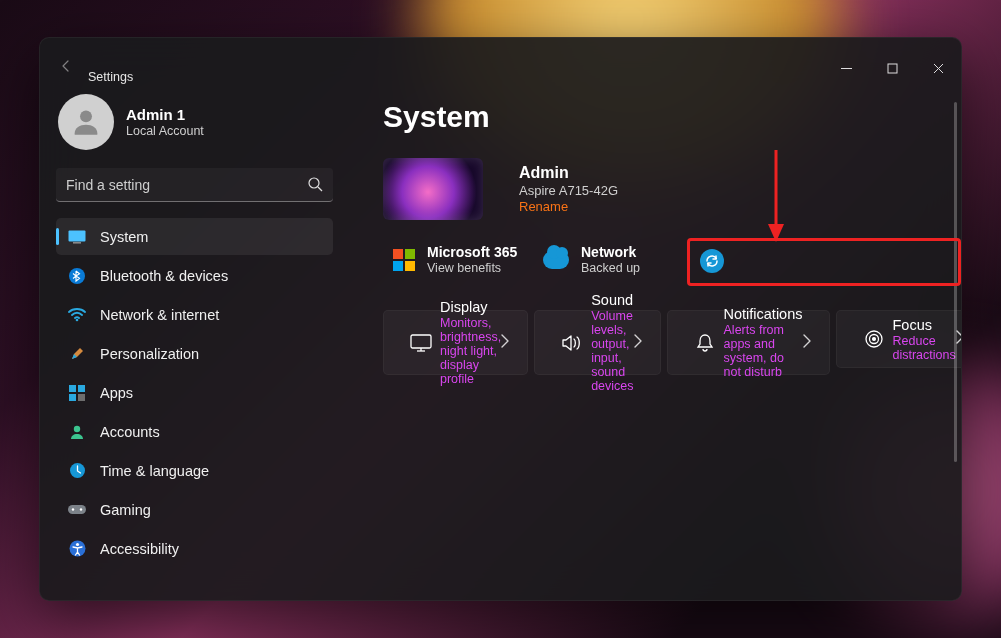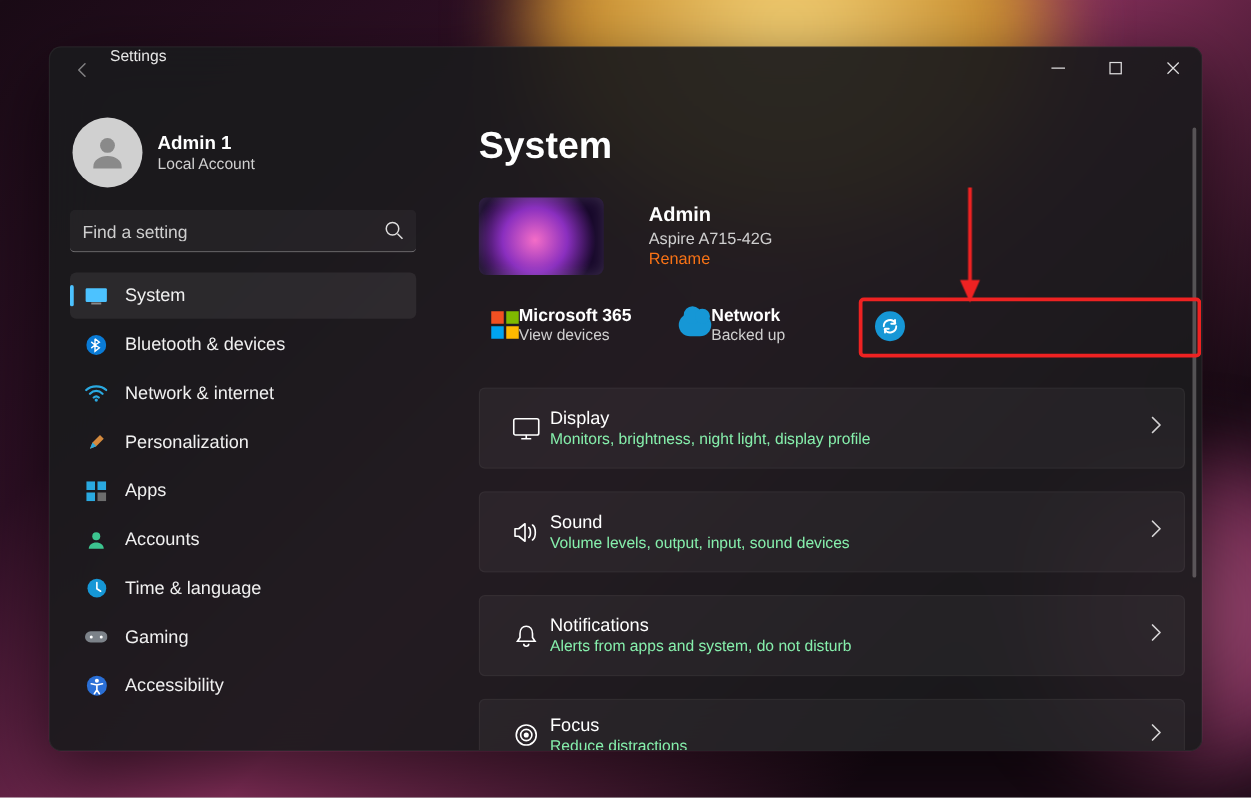--- a/index.html
+++ b/index.html
@@ -22,21 +22,21 @@
     border:1px solid rgba(255,255,255,0.05);
     border-radius:10px;
     box-shadow:0 20px 60px rgba(0,0,0,0.6);
     overflow:hidden;
     color:#fff;
     backdrop-filter:blur(20px);
     z-index:5;
   }
 
   .titlebar {
-    height:46px; display:flex; align-items:flex-start; padding:0 0 0 8px;
+    height:46px; display:flex; align-items:flex-end; padding:0 0 0 8px;
   }
   .back-btn { width:36px; height:36px; display:flex; align-items:center; justify-content:center; opacity:.45; }
   .app-title { font-size:12.5px; color:#e6e6e6; margin-left:4px; font-weight:400; }
   .caption-btns { margin-left:auto; display:flex; }
   .caption-btn { width:46px; height:32px; display:flex; align-items:center; justify-content:center; opacity:.85; }
   .caption-btn svg { stroke:#fff; }
 
   .body-grid { display:flex; height:calc(100% - 46px); }
 
   .sidebar { width:309px; padding:0 16px 0 16px; display:flex; flex-direction:column; overflow:hidden; }
@@ -71,48 +71,48 @@
   .scrollbar { position:absolute; right:4px; top:18px; width:3px; height:360px; background:rgba(255,255,255,0.25); border-radius:2px; }
   .page-title { font-size:30px; font-weight:600; margin-bottom:24px; }
 
   .device-row { display:flex; align-items:center; gap:36px; margin-bottom:18px; }
   .device-thumb { width:100px; height:62px; border-radius:6px; background:radial-gradient(circle at 45% 55%,#f46dc7,#8a2fbf 40%,#17082a 75%); box-shadow:inset 0 0 12px rgba(255,255,255,.15); }
   .device-name { font-size:16px; font-weight:600; }
   .device-model { font-size:13px; color:#cfcfcf; margin-top:1px; }
   .device-rename { font-size:13px; color:#f97316; margin-top:1px; }
 
   .tile-row { display:flex; gap:0; margin-bottom:24px; align-items:flex-start; }
-  .tile { display:flex; align-items:center; padding:6px 10px; border-radius:6px; }
+  .tile { display:flex; align-items:center; gap:12px; padding:6px 10px; border-radius:6px; }
   .tile-m365 { width:150px; }
   .tile-od   { width:150px; }
   .tile-wu   { flex:1; }
   .tile-title { font-size:14px; font-weight:600; }
   .tile-sub   { font-size:12.5px; color:#cfcfcf; margin-top:1px; }
 
   .ms-logo { width:22px; height:22px; display:grid; grid-template:repeat(2,1fr)/repeat(2,1fr); gap:2px; }
   .ms-logo span:nth-child(1){background:#f25022;} .ms-logo span:nth-child(2){background:#7fba00;}
   .ms-logo span:nth-child(3){background:#00a4ef;} .ms-logo span:nth-child(4){background:#ffb900;}
 
   .cloud-icon { width:26px; height:18px; border-radius:10px; background:#1697d6; position:relative; }
   .cloud-icon::before{content:"";position:absolute;left:4px;top:-6px;width:14px;height:14px;border-radius:50%;background:#1697d6;}
   .cloud-icon::after{content:"";position:absolute;left:13px;top:-4px;width:12px;height:12px;border-radius:50%;background:#1697d6;}
 
   .wu-icon { width:24px; height:24px; border-radius:50%; background:#1697d6; display:flex; align-items:center; justify-content:center; font-size:14px; color:#fff;}
   .wu-callout { border:3px solid #e22; border-radius:4px; padding:8px 14px 10px 10px; margin-left:4px; }
 
-  .setting-list { display:flex; flex-direction:column; gap:18px; width:565px; }
+  .setting-list { display:flex; flex-direction:row; gap:6px; width:565px; }
   .setting-item {
     background:rgba(255,255,255,0.045); border:1px solid rgba(255,255,255,0.04);
     border-radius:5px; height:65px; display:flex; align-items:center; padding:0 18px;
   }
   .setting-item.compact { height:58px; }
   .setting-icon { width:38px; display:flex; justify-content:center; }
   .setting-text { flex:1; }
   .setting-title { font-size:14.5px; font-weight:500; }
-  .setting-sub { font-size:12.5px; color:#86efac; margin-top:1px; }
+  .setting-sub { font-size:12.5px; color:#d946ef; margin-top:1px; }
   .chevron { opacity:.8; }
 
   
   .annot-arrow {
     position:absolute; left:766px; top:150px; z-index:10;
   }
 </style>
 </head>
 <body>
 
@@ -274,21 +274,21 @@
       <div class="tile-row" style="position:relative;">
         <div class="tile tile-m365">
           <div class="ms-logo">
               <span></span>
               <span></span>
               <span></span>
               <span></span>
             </div>
           <div>
             <div class="tile-title">Microsoft 365</div>
-            <div class="tile-sub">View devices</div>
+            <div class="tile-sub">View benefits</div>
           </div>
         </div>
         <div class="tile tile-od">
           <div class="cloud-icon"></div>
           <div>
             <div class="tile-title">Network</div>
             <div class="tile-sub">Backed up</div>
           </div>
         </div>
         <div class="tile tile-wu wu-callout">

